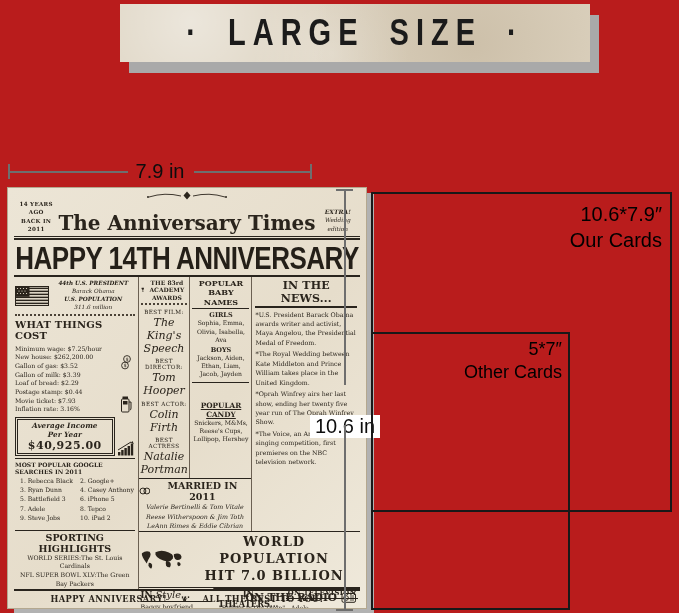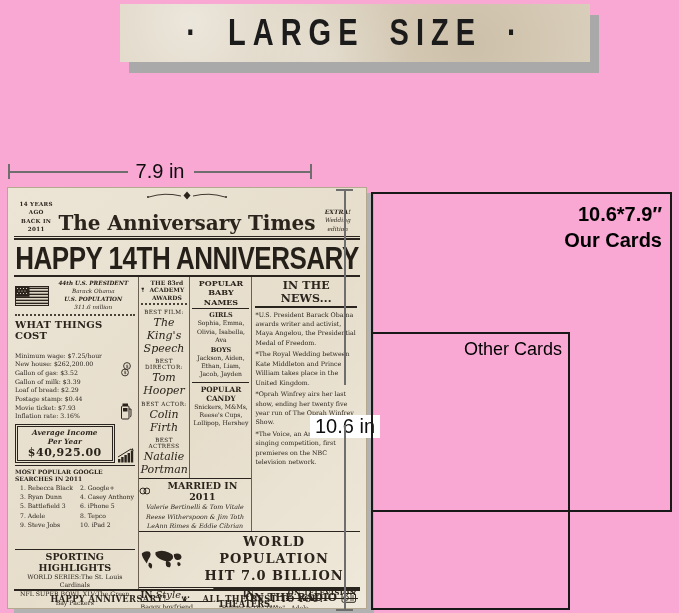--- a/index.html
+++ b/index.html
@@ -1,17 +1,17 @@
 <!DOCTYPE html>
 <html><head>
 <meta charset="utf-8">
 <style>
   * { margin:0; padding:0; box-sizing:border-box; }
   html,body { background:#ffffff; }
-  .stage { position:relative; width:679px; height:613px; background:#f9a8d4; overflow:hidden;
+  .stage { position:relative; width:679px; height:613px; background:#b91c1c; overflow:hidden;
            font-family:"Liberation Sans", sans-serif; color:#111; }
 
   
   .banner { position:absolute; left:120px; top:4px; width:470px; height:58px;
             background:#dcd2bf;
             background-image:
               radial-gradient(circle at 15% 30%, rgba(255,255,255,.45), transparent 35%),
               radial-gradient(circle at 75% 70%, rgba(170,150,120,.30), transparent 45%),
               radial-gradient(circle at 45% 85%, rgba(255,255,255,.25), transparent 30%);
             box-shadow: 9px 11px 0 #a9a9a9;
@@ -33,21 +33,21 @@
   .dim-h .vseg { position:absolute; left:19px; border-left:2px solid #6e6e6e; }
   .dim-h .vseg-t { top:0; height:196px; }
   .dim-h .vseg-b { top:236px; height:186px; }
   .dim-h .cap { position:absolute; left:11px; width:17px; border-top:2px solid #6e6e6e; }
   .dim-h .cap-t { top:0; } .dim-h .cap-b { bottom:0; }
   .dim-h-label { position:absolute; top:201px; left:-15px; width:70px; text-align:center;
                  font-size:20px; color:#0d0d0d; background:#fff;margin-top:25px; }
 
   
   .rect { position:absolute; border:2px solid #181818; background:transparent; }
-  .rect-our     { left:371px; top:192px; width:301px; height:320px;font-weight:bold; }
+  .rect-our     { left:371px; top:192px; width:301px; height:320px; }
   .rect-other   { left:371px; top:332px; width:199px; height:278px; }
   .rect-regular { left:376px; top:370px; width:153px; height:240px; }
   .rect-label { position:absolute; text-align:right; color:#000; line-height:1.3; }
   .rl-our     { top:7px; right:8px; font-size:20px; }
   .rl-other   { top:4px; right:6px; font-size:18px; }
   .rl-regular { top:4px; right:4px; font-size:14.5px; }
 
   
   .card { position:absolute; left:7px; top:187px; width:360px; height:422px;
           background:linear-gradient(135deg,#ece5d6 0%,#e6ddcb 55%,#efe9db 100%);
@@ -70,55 +70,55 @@
 
   .body { flex:1; min-height:0; display:flex; border-top:2px solid #29241d; }
   .dotted { border-bottom:2px dotted #4a4136; }
 
   
   .colA { width:36%; padding:2px 3px 0 1px; border-right:1px solid #6b6052;
           display:flex; flex-direction:column; }
   .flag-row { display:flex; gap:3px; align-items:center; padding:1px 0 2px; }
   .pres-info { flex:1; text-align:center; font-size:5.7px; line-height:1.4; font-style:italic; }
   .pres-b { font-weight:bold; }
-  .costs-head { font-size:10px; font-weight:bold; margin:3px 0 11px; letter-spacing:.2px; }
+  .costs-head { font-size:10px; font-weight:bold; margin:3px 0 4px; letter-spacing:.2px; }
   .costs-wrap { position:relative; }
   .cost-item { font-size:6.2px; line-height:1.4; }
   .coins-icon { position:absolute; right:3px; top:10px; }
   .pump-icon  { position:absolute; right:2px; bottom:1px; }
   .income-row { display:flex; align-items:flex-end; gap:2px; margin:3px 0 2px; }
   .income-box { flex:1; border:3px double #29241d; text-align:center; padding:1px 2px; }
   .income-l1 { font-size:7.3px; font-style:italic; font-weight:bold; line-height:1.25; }
   .income-amount { font-size:11px; font-weight:bold; letter-spacing:.5px; }
   .google-head { font-size:6px; font-weight:bold; border-top:1px solid #29241d; padding-top:2px; }
   .google-list { display:grid; grid-template-columns:1.1fr 1fr; font-size:6.1px; line-height:1.5;
                  padding:1px 0 2px 5px; }
   .sports-head { text-align:center; font-size:9.5px; font-weight:bold; border-top:1px solid #29241d;
-                 margin-top:18px; padding-top:1px; }
+                 margin-top:6px; padding-top:1px; }
   .sports-list .sports-item { text-align:center; font-size:6.2px; line-height:1.4; }
 
   
   .colRight { flex:1; min-width:0; display:flex; flex-direction:column; }
   .upper { display:flex; }
   .colBC { width:51%; display:flex; flex-direction:column; }
   .bc-row { display:flex; flex:1; }
   .colB { width:46%; border-right:1px solid #6b6052; padding:2px 2px; text-align:center; }
   .colC { flex:1; padding:2px 2px; text-align:center; }
   .colD { flex:1; border-left:1px solid #6b6052; padding:2px 3px 0; }
 
   .acad-head { display:flex; align-items:center; justify-content:center; gap:2px;
                font-size:6px; font-weight:bold; line-height:1.25; padding-bottom:2px; }
   .acad-label { font-size:5.7px; letter-spacing:.4px; margin-top:3.5px; }
   .acad-name { font-size:11px; font-style:italic; margin-top:1px; }
 
   .baby-head { font-size:8px; font-weight:bold; line-height:1.2; padding-bottom:1px;
                border-bottom:1px solid #29241d; }
   .baby-sub { font-size:6.5px; font-weight:bold; margin-top:2px; }
   .baby-names { font-size:6.1px; line-height:1.35; }
-  .candy-head { font-size:7.3px; font-weight:bold; border-top:1px solid #29241d; margin-top:3px; padding-top:2px; }
+  .candy-head { font-size:7.3px; font-weight:bold; border-top:1px solid #29241d; margin-top:3px; padding-top:18px;text-decoration:underline; }
 
   .news-head { font-size:11px; font-weight:bold; text-align:center; border-bottom:2px solid #29241d;
                padding-bottom:1px; letter-spacing:.2px; }
   .news-list .news-p { font-size:6.3px; line-height:1.5; margin-top:2px; }
 
   .married { border-top:1px solid #29241d; text-align:center; padding:1px 0 1px; }
   .married-head { font-size:9.5px; font-weight:bold; display:flex; justify-content:center;
                   align-items:center; gap:3px; }
   .married-list .married-item { font-size:6.3px; font-style:italic; line-height:1.5; }
 
@@ -440,17 +440,18 @@
   </div>
 
   <div class="rect rect-our">
     <div class="rect-label rl-our">
       <div>10.6*7.9″</div>
       <div>Our Cards</div>
     </div>
   </div>
   <div class="rect rect-other">
     <div class="rect-label rl-other">
+      <div>5*7″</div>
       <div>Other Cards</div>
     </div>
   </div>
 
 </div>
 
 </body></html>

